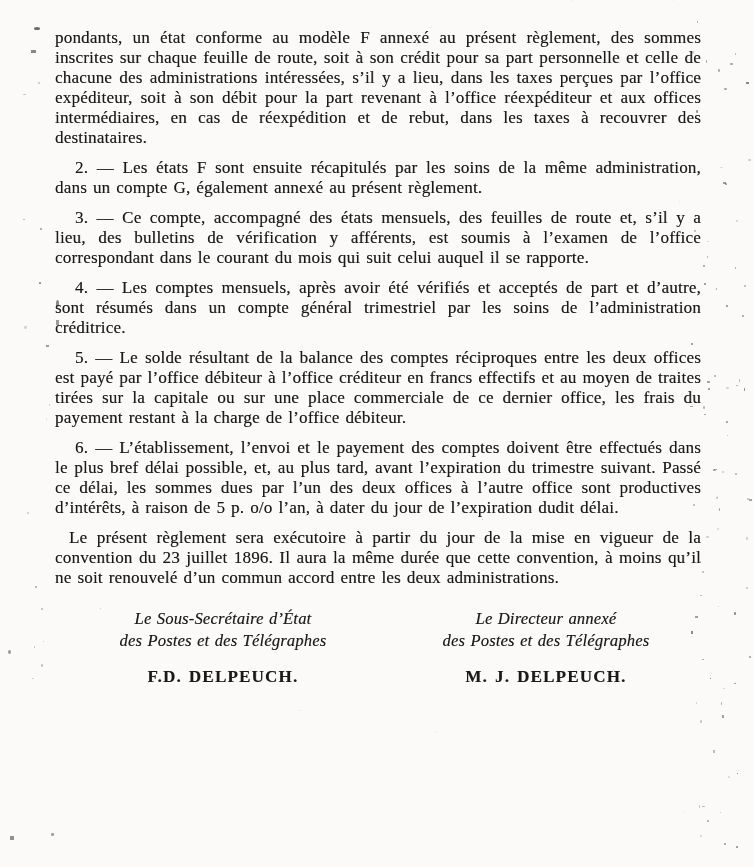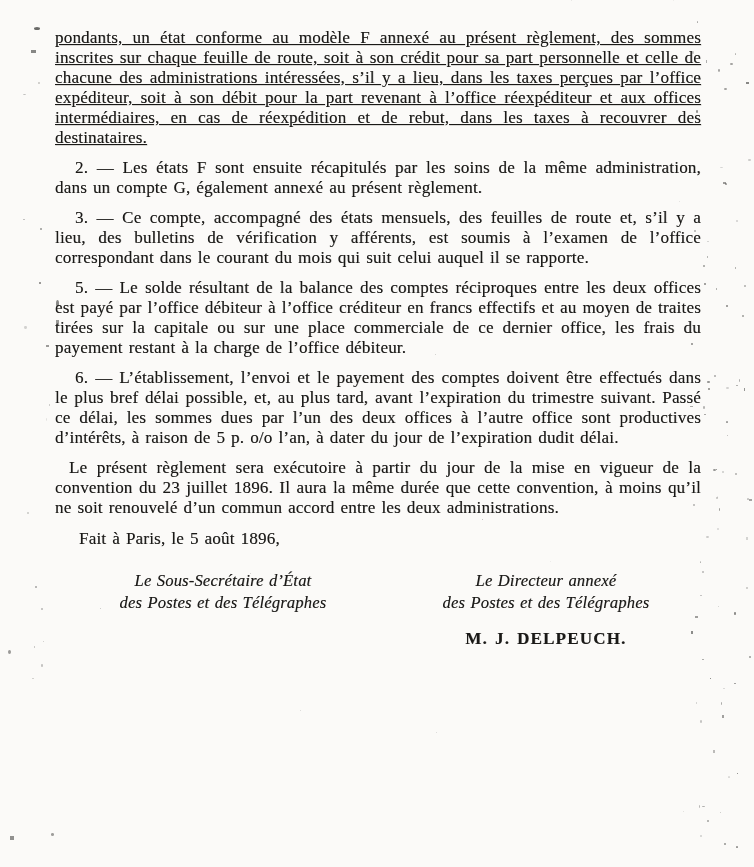--- a/index.html
+++ b/index.html
@@ -24,21 +24,21 @@
     font-family: "Liberation Serif", "DejaVu Serif", serif;
     font-size: 17px;
     line-height: 20px;
     color: var(--ink, #1a1917);
     text-align: justify;
     letter-spacing: 0.2px;
     word-spacing: 1.5px;
     text-shadow: 0.35px 0.35px 0 rgba(25,24,22,0.45);
   }
   .para { margin: 0 0 10px 0; }
-  .para.cont { text-indent: 0; text-decoration: underline; }
+  .para.cont { text-indent: 0; }
   .para.num { text-indent: 20px; }
   .para.closing { text-indent: 14px; margin-bottom: 8px; }
   .heading {
     font-family: "Liberation Serif", "DejaVu Serif", serif;
     font-size: 18px;
     font-weight: bold;
     text-align: center;
     letter-spacing: 3px;
     margin: 20px 0 16px 0;
     line-height: 20px;
@@ -194,34 +194,35 @@
       <div class="speck" style="left: 56px; top: 320px; width: 3px; height: 5px; opacity: 0.5;"></div>
       <div class="speck" style="left: 8px; top: 650px; width: 3px; height: 4px; opacity: 0.5; border-radius: 50%;"></div>
       <div class="speck" style="left: 10px; top: 836px; width: 4px; height: 4px; opacity: 0.55;"></div>
     </div>
 
   <main class="textblock">
 
     <p class="para cont">pondants, un état conforme au modèle F annexé au présent règlement, des sommes inscrites sur chaque feuille de route, soit à son crédit pour sa part personnelle et celle de chacune des administrations intéressées, s’il y a lieu, dans les taxes perçues par l’office expéditeur, soit à son débit pour la part revenant à l’office réexpéditeur et aux offices intermédiaires, en cas de réexpédition et de rebut, dans les taxes à recouvrer des destinataires.</p>
     <p class="para num">2. — Les états F sont ensuite récapitulés par les soins de la même administration, dans un compte G, également annexé au présent règlement.</p>
     <p class="para num">3. — Ce compte, accompagné des états mensuels, des feuilles de route et, s’il y a lieu, des bulletins de vérification y afférents, est soumis à l’examen de l’office correspondant dans le courant du mois qui suit celui auquel il se rapporte.</p>
+    <p class="para num">4. — Les comptes mensuels, après avoir été vérifiés et acceptés de part et d’autre, sont résumés dans un compte général trimestriel par les soins de l’administration créditrice.</p>
     <p class="para num">5. — Le solde résultant de la balance des comptes réciproques entre les deux offices est payé par l’office débiteur à l’office créditeur en francs effectifs et au moyen de traites tirées sur la capitale ou sur une place commerciale de ce dernier office, les frais du payement restant à la charge de l’office débiteur.</p>
     <p class="para num">6. — L’établissement, l’envoi et le payement des comptes doivent être effectués dans le plus bref délai possible, et, au plus tard, avant l’expiration du trimestre suivant. Passé ce délai, les sommes dues par l’un des deux offices à l’autre office sont productives d’intérêts, à raison de 5 p. o/o l’an, à dater du jour de l’expiration dudit délai.</p>
 
 
     <p class="para closing">Le présent règlement sera exécutoire à partir du jour de la mise en vigueur de la convention du 23 juillet 1896. Il aura la même durée que cette convention, à moins qu’il ne soit renouvelé d’un commun accord entre les deux administrations.</p>
 
-    <p class="dateline first">Fait à Paris, le 5 août 1896,</p>
 
     <div class="signatures">
       <div class="sig left">
         <div class="sig-title">
           <div>Le Sous-Secrétaire d’État</div>
           <div>des Postes et des Télégraphes</div>
         </div>
+        <div class="sig-name">F.D. DELPEUCH.</div>
       </div>
       <div class="sig right">
         <div class="sig-title">
           <div>Le Directeur annexé</div>
           <div>des Postes et des Télégraphes</div>
         </div>
         <div class="sig-name">M. J. DELPEUCH.</div>
       </div>
     </div>
 

